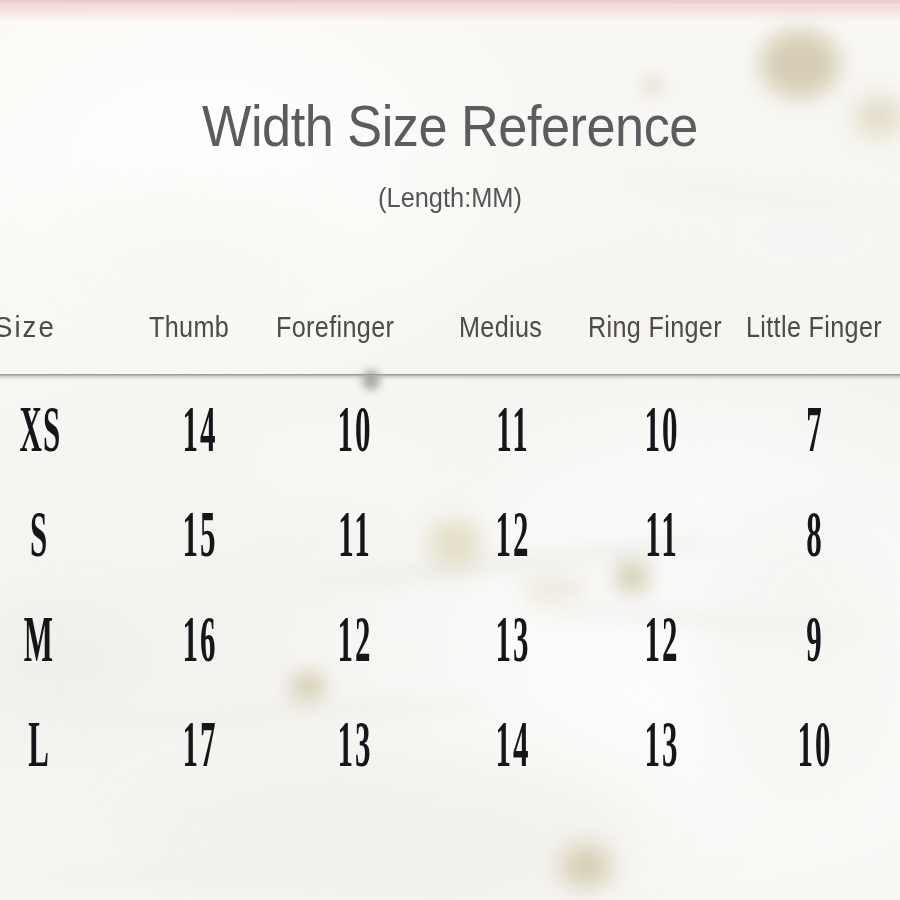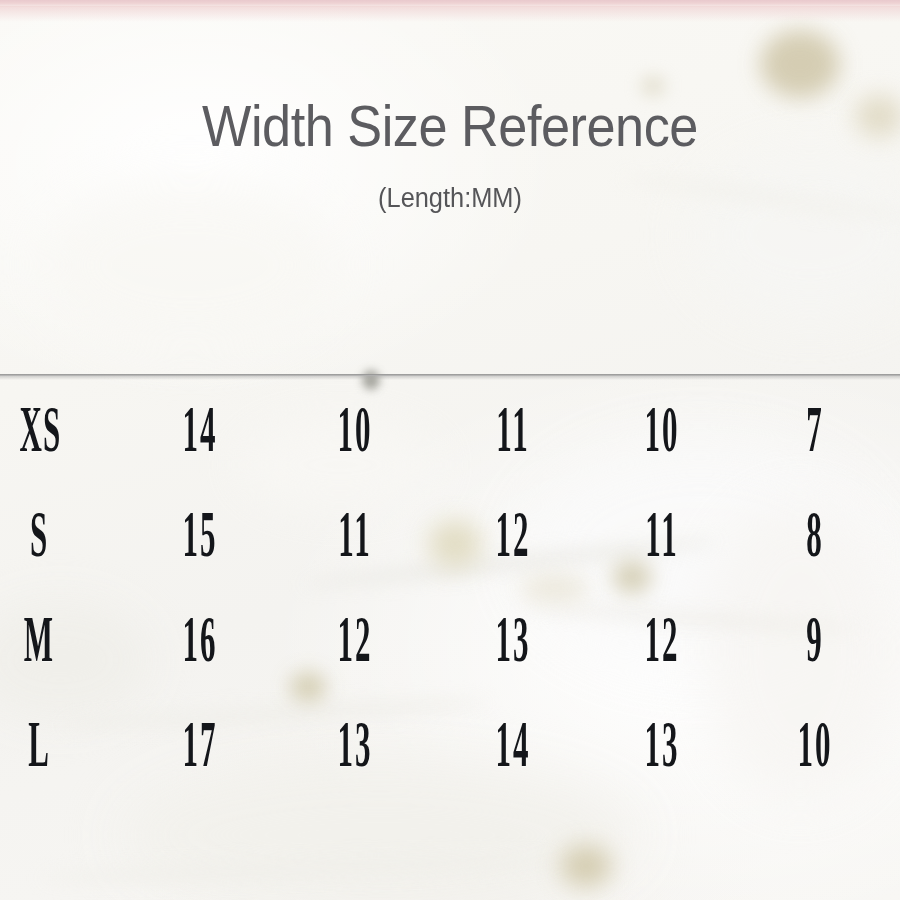--- a/index.html
+++ b/index.html
@@ -220,20 +220,28 @@
   </div>
 
   <div class="top-band"></div>
   <div class="top-band-fade"></div>
 
   <div class="content">
 
     <div class="title">Width Size Reference</div>
     <div class="subtitle">(Length:MM)</div>
 
+    <div class="header-row">
+      <div class="hcell size">Size</div>
+      <div class="hcell thumb">Thumb</div>
+      <div class="hcell forefinger">Forefinger</div>
+      <div class="hcell medius">Medius</div>
+      <div class="hcell ring">Ring Finger</div>
+      <div class="hcell little">Little Finger</div>
+    </div>
 
     <div class="divider"></div>
     <div class="divider-shadow"></div>
 
     <div class="grid">
 
       <div class="row">
         <div class="cell c-size">XS</div>
         <div class="cell c-thumb">14</div>
         <div class="cell c-fore">10</div>

